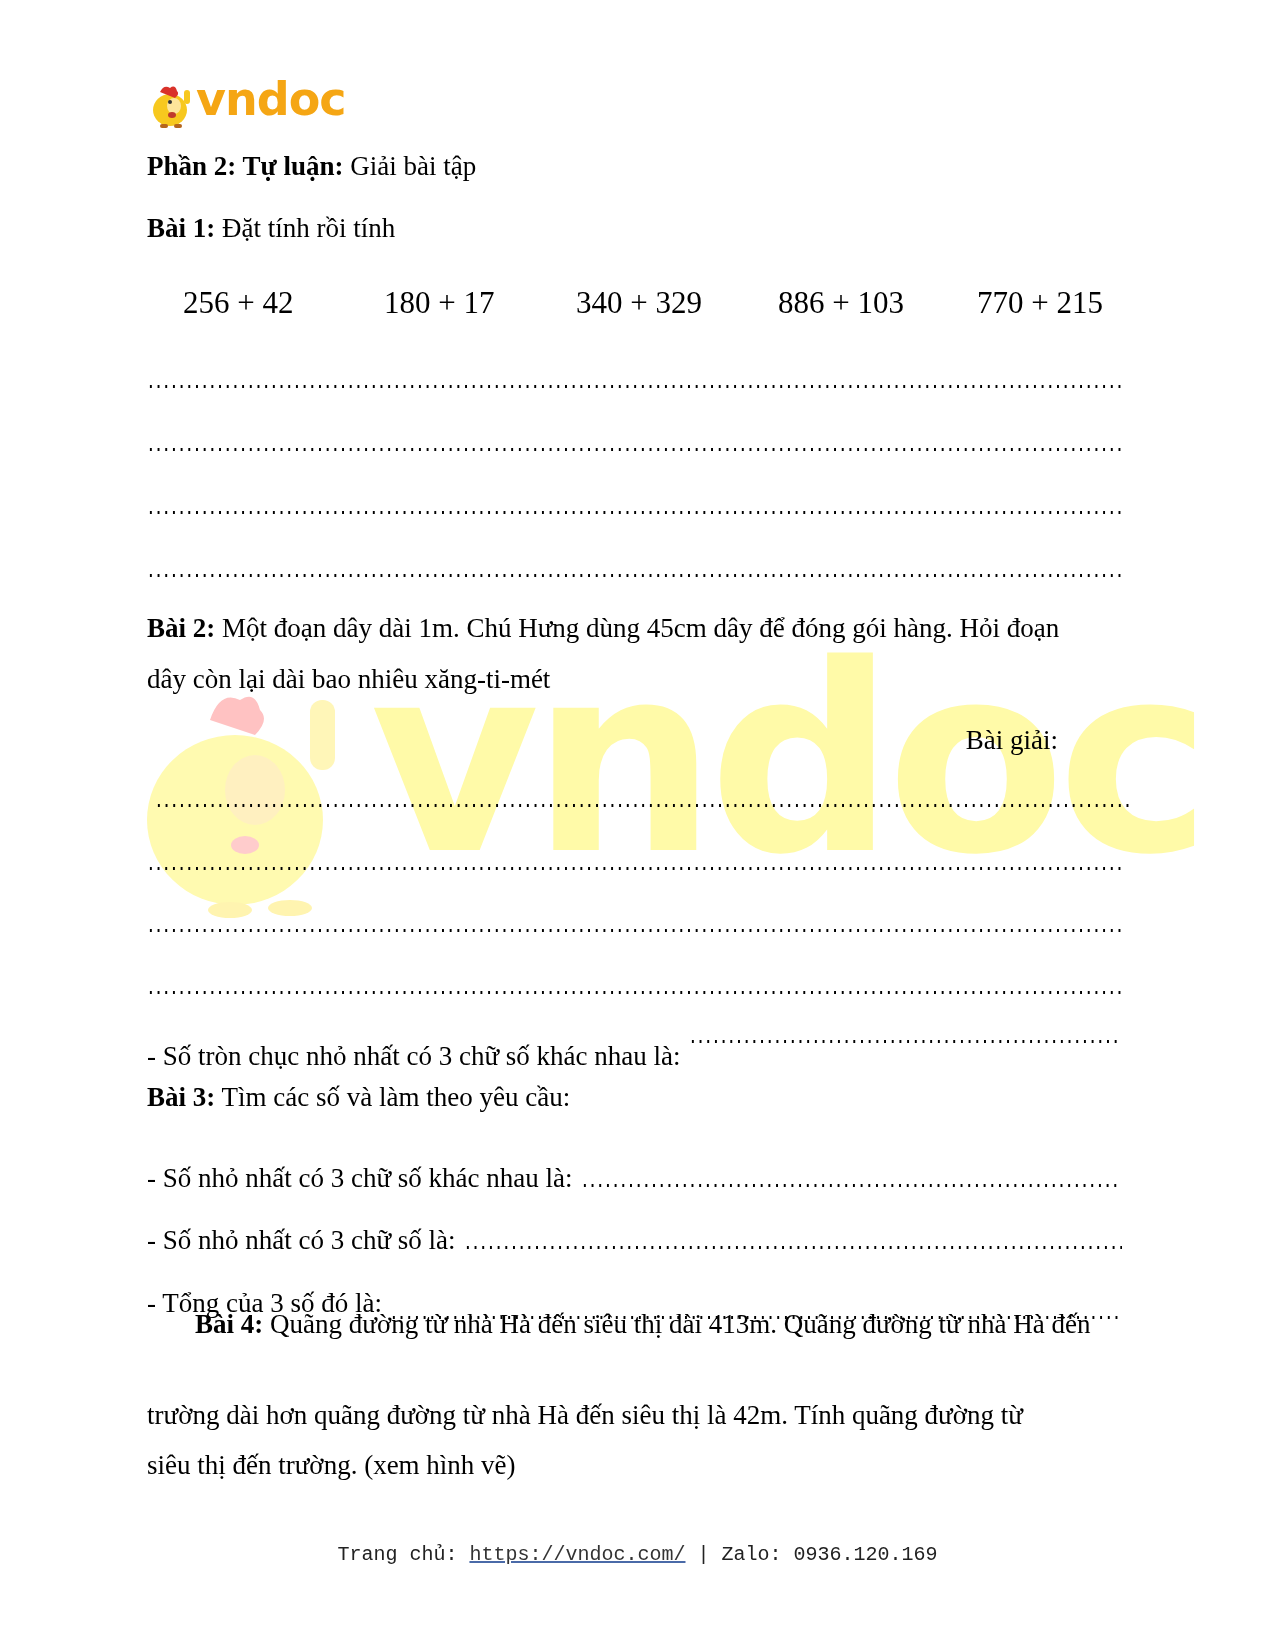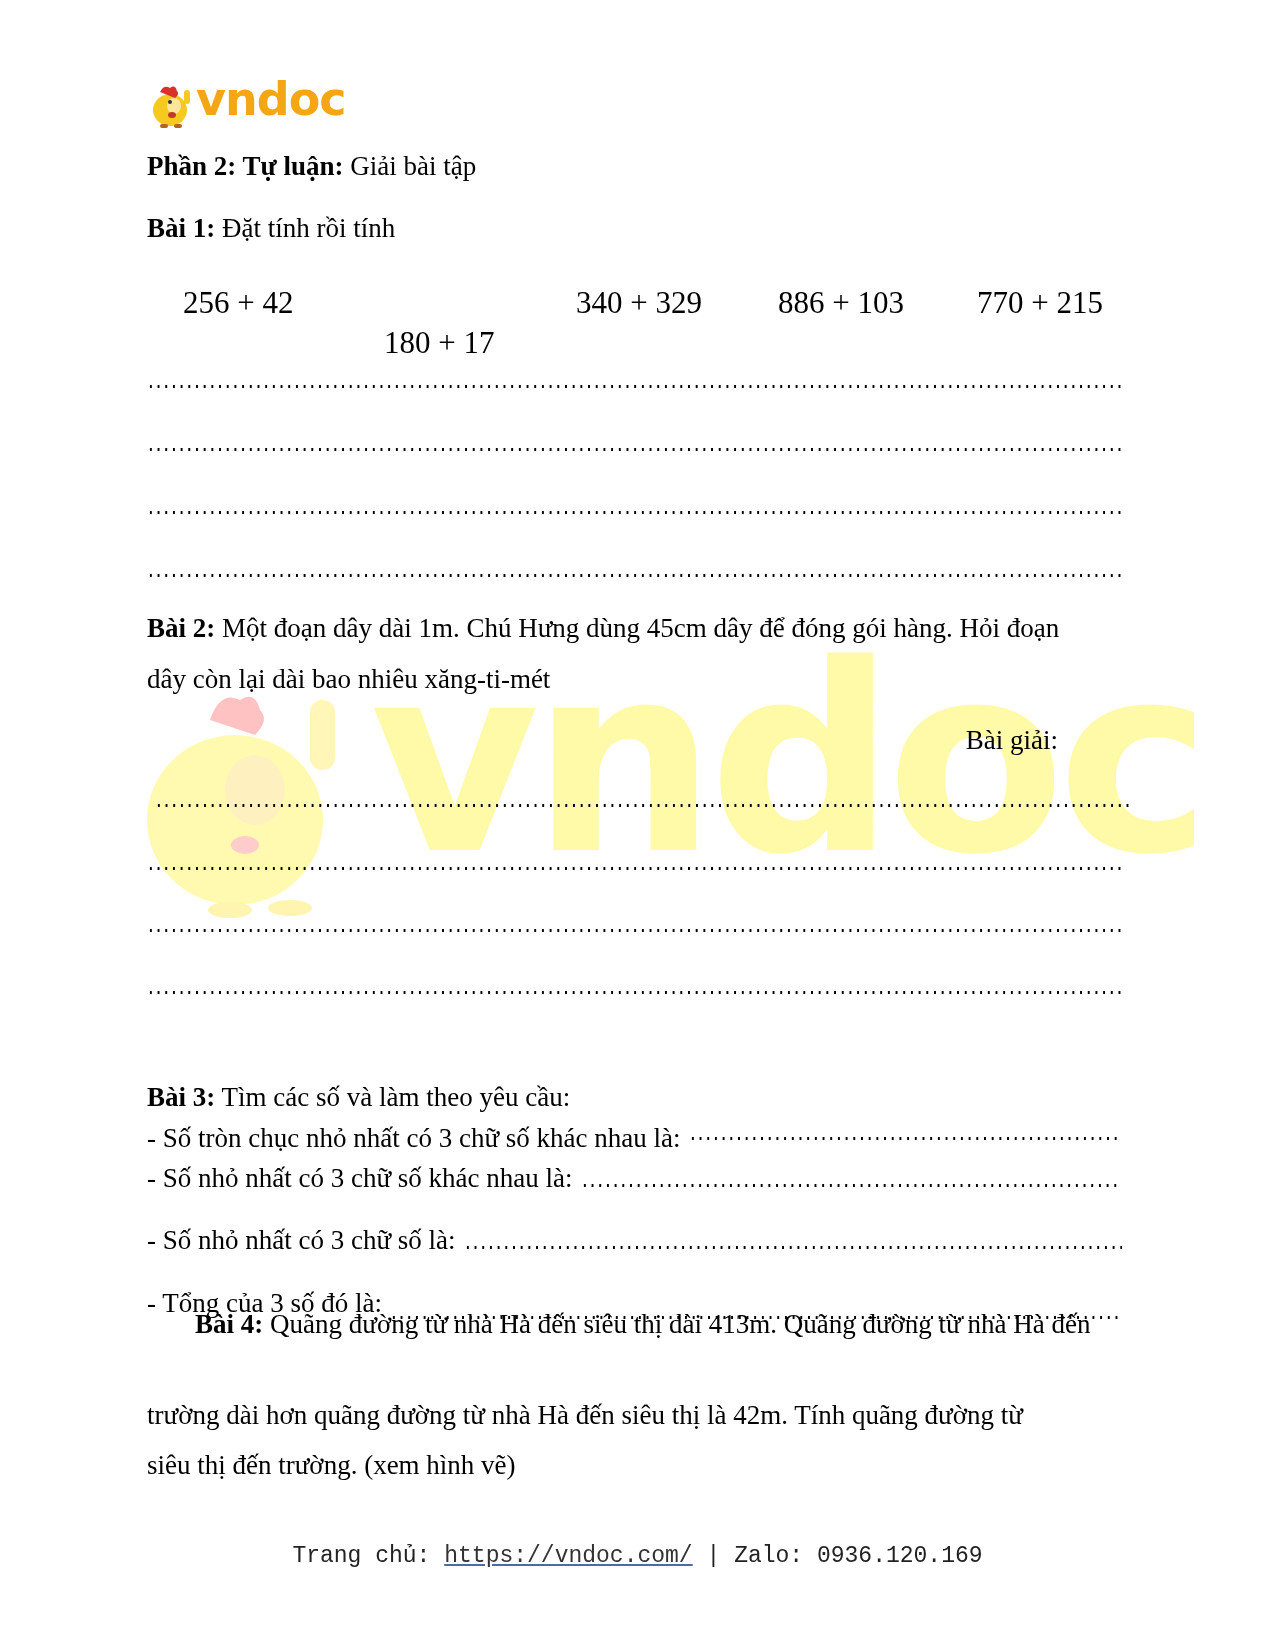--- a/index.html
+++ b/index.html
@@ -21,21 +21,21 @@
   .center { left:0; width:1058px; text-align:right; }
   
   .logo { position:absolute; left:150px; top:82px; width:190px; height:48px; }
   .logo-text { position:absolute; left:46px; top:-10px; font-family:"DejaVu Sans", sans-serif;
                font-weight:bold; font-size:46px; color:#f5a614; letter-spacing:-1px; }
   
   .wm { position:absolute; left:140px; top:705px; width:990px; height:250px; pointer-events:none; }
   .wm-text { position:absolute; left:230px; top:-75px; font-family:"DejaVu Sans", sans-serif;
              font-weight:bold; font-size:260px; color:#fffaa8; letter-spacing:-8px; line-height:1; }
   .footer { position:absolute; top:1543px; left:0; width:1275px; text-align:center;
-            font-family:"Liberation Mono", "DejaVu Sans Mono", monospace; font-size:23px; color:#222; }
+            font-family:"Liberation Mono", "DejaVu Sans Mono", monospace; font-size:20px; color:#222; }
   .footer a { color:#333; text-decoration:underline; text-decoration-color:#4a6aa8; }
 </style>
 </head>
 <body>
 
 <div class="page">
 
   <div class="wm">
     <svg width="200" height="240" viewBox="0 0 200 240" style="position:absolute;left:0;top:-25px;">
       <ellipse cx="95" cy="140" rx="88" ry="85" fill="#fffab0"></ellipse>
@@ -67,21 +67,21 @@
     <span class="b">Phần 2: Tự luận:</span>
     <span class="i">Giải bài tập</span>
   </div>
 
   <div class="line" style="top:212px;">
     <span class="b">Bài 1:</span>
     <span>Đặt tính rồi tính</span>
   </div>
 
   <span class="math" style="left:183px;">256 + 42</span>
-  <span class="math" style="left:384px;margin-top:40px;">180 + 17</span>
+  <span class="math" style="left:384px;">180 + 17</span>
   <span class="math" style="left:576px;">340 + 329</span>
   <span class="math" style="left:778px;">886 + 103</span>
   <span class="math" style="left:977px;">770 + 215</span>
 
   <div class="dots" style="top:384px;"></div>
   <div class="dots" style="top:447px;"></div>
   <div class="dots" style="top:510px;"></div>
   <div class="dots" style="top:573px;"></div>
 
   <div class="line" style="top:612px;">
@@ -95,21 +95,21 @@
   <div class="dots" style="top:803px; left:155px;"></div>
   <div class="dots" style="top:866px;"></div>
   <div class="dots" style="top:928px;"></div>
   <div class="dots" style="top:990px;"></div>
 
   <div class="line" style="top:1081px;">
     <span class="b">Bài 3:</span>
     <span>Tìm các số và làm theo yêu cầu:</span>
   </div>
 
-  <div class="line" style="top:1122px; width:975px; display:flex; align-items:center;">
+  <div class="line" style="top:1040px; width:975px; display:flex; align-items:flex-start;">
     <span>- Số tròn chục nhỏ nhất có 3 chữ số khác nhau là:</span>
     <span class="fill" style="flex:1; margin-left:8px;"></span>
   </div>
   <div class="line" style="top:1162px; width:975px; display:flex; align-items:baseline;">
     <span>- Số nhỏ nhất có 3 chữ số khác nhau là:</span>
     <span class="fill" style="flex:1; margin-left:8px;"></span>
   </div>
   <div class="line" style="top:1224px; width:975px; display:flex; align-items:baseline;">
     <span>- Số nhỏ nhất có 3 chữ số là:</span>
     <span class="fill" style="flex:1; margin-left:8px;"></span>

